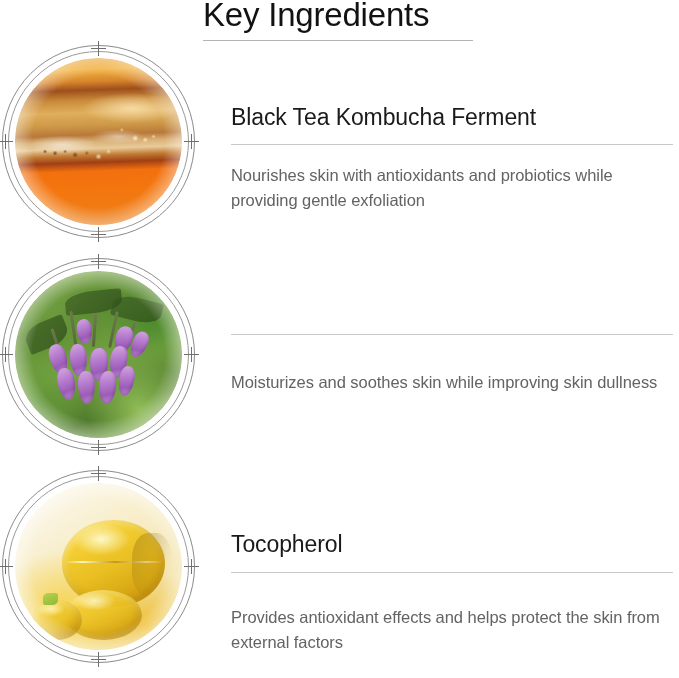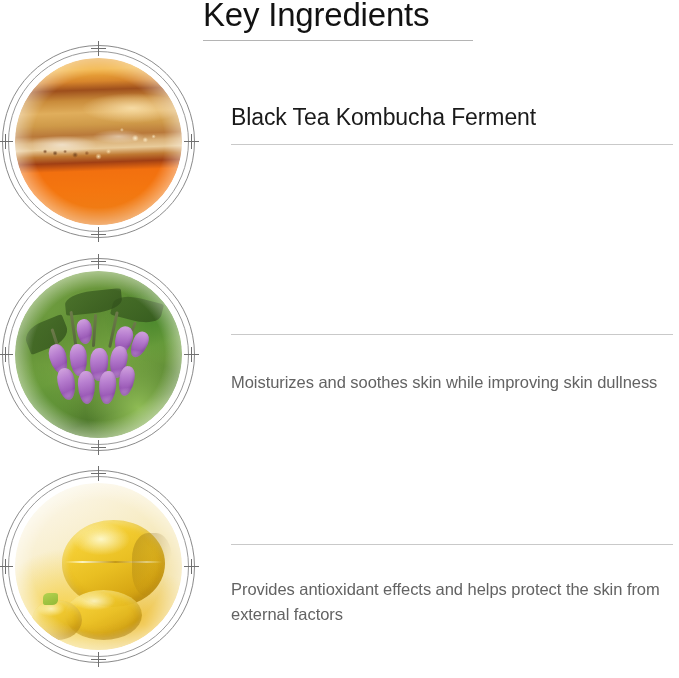--- a/index.html
+++ b/index.html
@@ -284,20 +284,21 @@
 
     <div class="tick tick-top"></div>
     <div class="tick tick-bottom"></div>
     <div class="tick tick-left"></div>
     <div class="tick tick-right"></div>
   </div>
 
   <div class="textcol">
     <div class="ing-name">Black Tea Kombucha Ferment</div>
     <div class="ing-rule"></div>
+    <div class="ing-desc">Nourishes skin with antioxidants and probiotics while providing gentle exfoliation</div>
   </div>
 
 </div>
 
 <div class="row row-2">
 
   <div class="media">
     <div class="ring-outer"></div>
     <div class="ring-inner"></div>
 
@@ -359,17 +360,18 @@
       </div>
     </div>
 
     <div class="tick tick-top"></div>
     <div class="tick tick-bottom"></div>
     <div class="tick tick-left"></div>
     <div class="tick tick-right"></div>
   </div>
 
   <div class="textcol">
+    <div class="ing-name">Tocopherol</div>
     <div class="ing-rule"></div>
     <div class="ing-desc">Provides antioxidant effects and helps protect the skin from external factors</div>
   </div>
 
 </div>
 
 </body></html>

